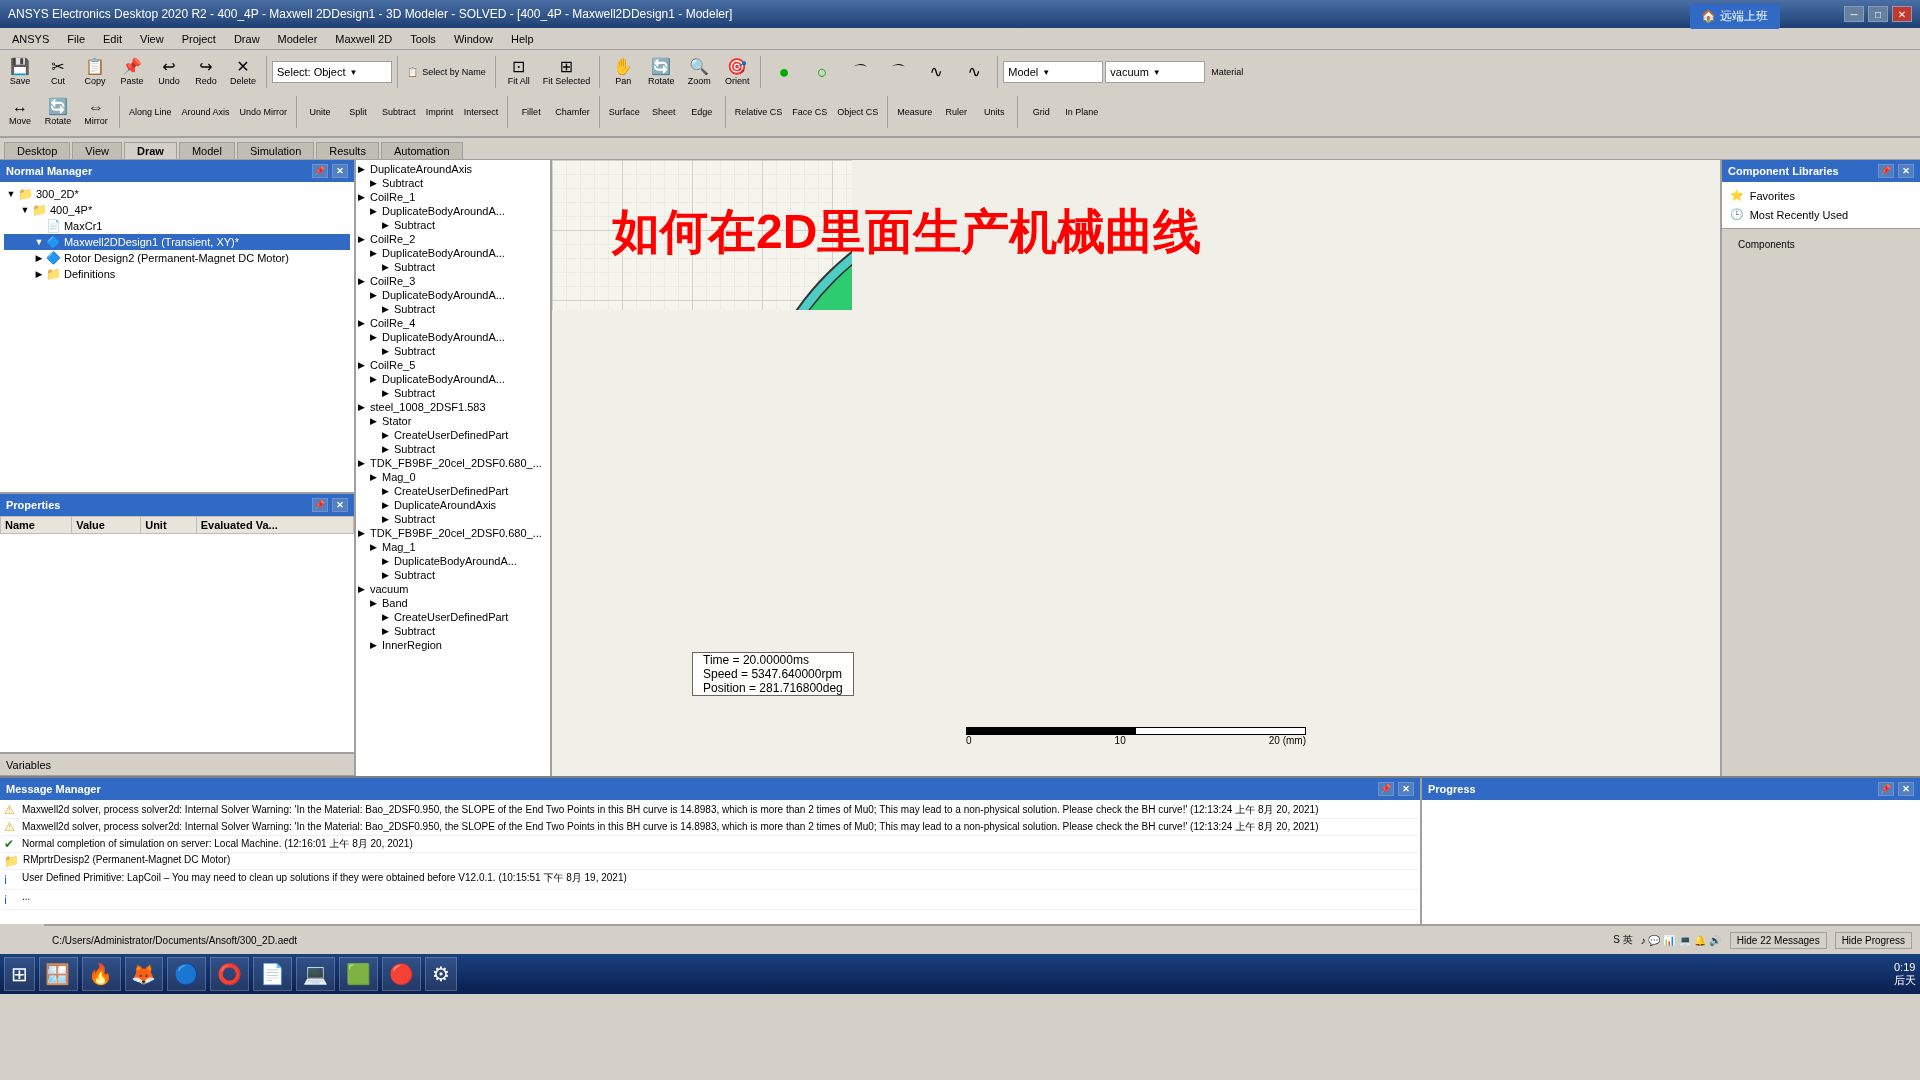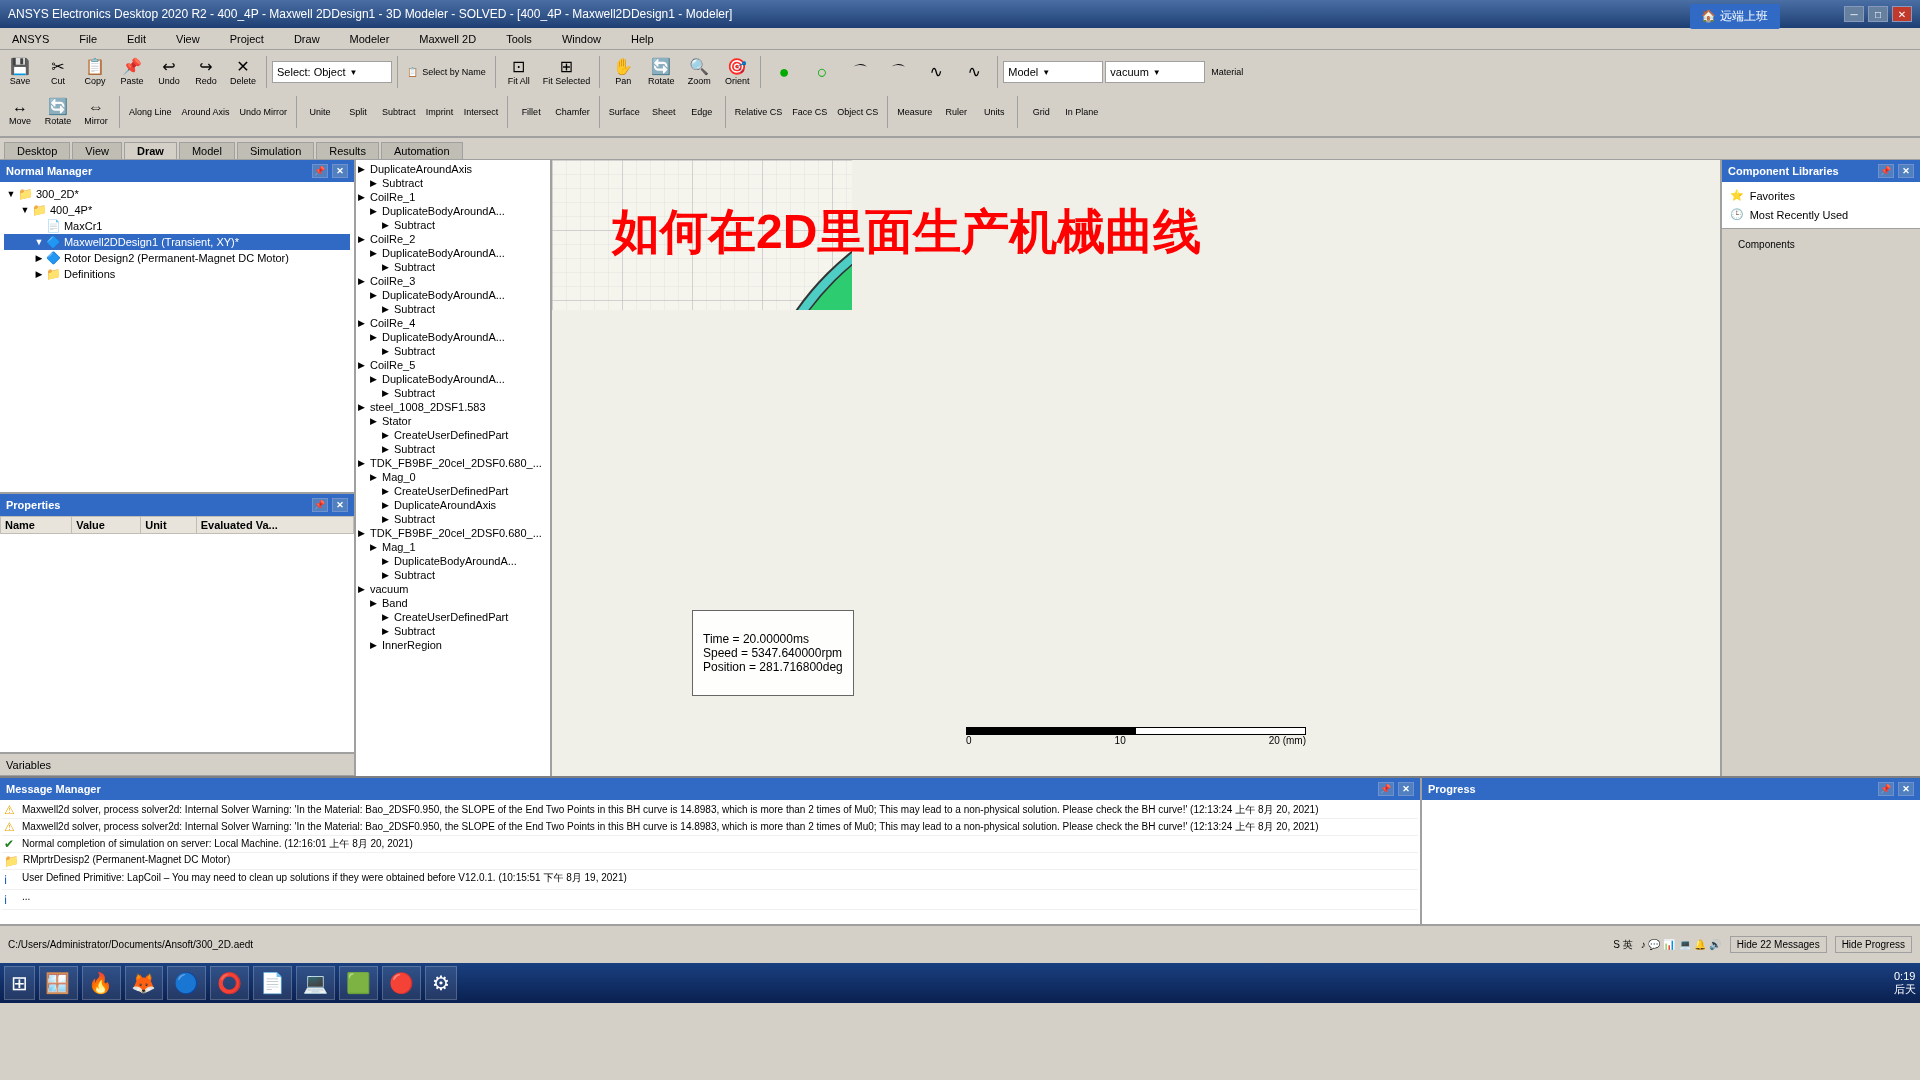--- a/index.html
+++ b/index.html
@@ -29,21 +29,21 @@
     .titlebar-btn.close-btn { background: #c0392b; }
 
     
     #menubar {
       height: 22px;
       background: #d4d0c8;
       display: flex;
       align-items: center;
       padding: 0 4px;
       border-bottom: 1px solid #a0a0a0;
-      gap: 14px;
+      gap: 2px;
     }
     .menu-item {
       padding: 2px 8px;
       cursor: pointer;
       font-size: 11px;
     }
 
     
     #toolbar {
       height: 88px;
@@ -248,21 +248,21 @@
       white-space: nowrap;
     }
 
     
     #status-overlay {
       position: absolute;
       bottom: 80px;
       left: 140px;
       background: rgba(255,255,255,0.9);
       border: 1px solid #666;
-      padding: 21px 10px;
+      padding: 0 10px;
       font-size: 12px;
       z-index: 10;
     }
 
     
     #scale-bar {
       position: absolute;
       bottom: 30px;
       left: 50%;
       transform: translateX(-50%);
@@ -361,28 +361,29 @@
       display: flex;
       flex-direction: column;
     }
     #progress-content {
       flex: 1;
       background: white;
     }
 
     
     #statusbar {
-      height: 39px;
+      height: 30px;
       background: #d4d0c8;
       border-top: 2px solid #a0a0a0;
       display: flex;
       align-items: center;
       justify-content: space-between;
       padding: 0 8px;
       font-size: 10px;
+      margin-left: 44px;
     }
     #statusbar-left { flex: 1; }
     #statusbar-right {
       display: flex;
       align-items: center;
       gap: 8px;
     }
 
     
     #taskbar {

